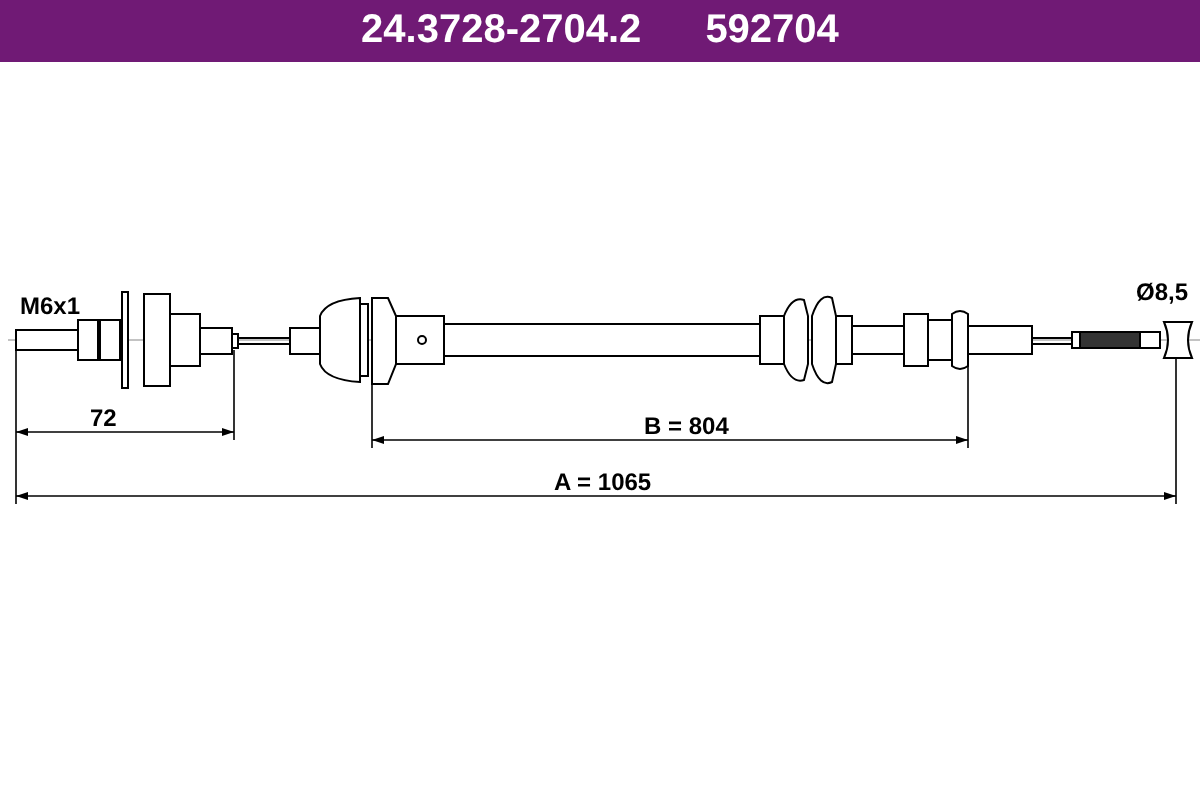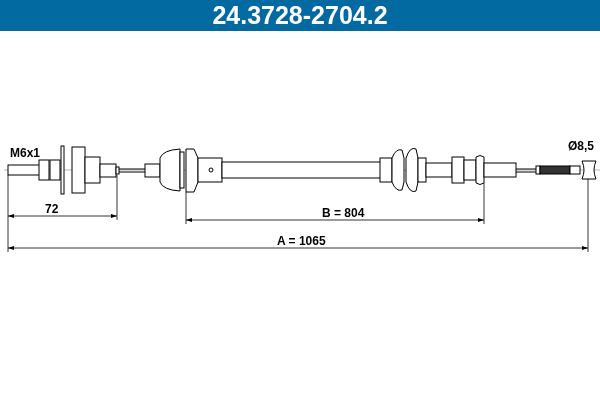--- a/index.html
+++ b/index.html
@@ -1,26 +1,27 @@
 <!DOCTYPE html>
 <html><head>
 <meta charset="utf-8">
 <style>
   html,body{margin:0;padding:0;background:#fff;}
   body{width:600px;height:400px;position:relative;overflow:hidden;font-family:"Liberation Sans",sans-serif;}
-  .header{position:absolute;left:0;top:0;width:600px;height:31px;background:#0369a1;color:#fff;font-weight:bold;font-size:25px;display:flex;align-items:center;justify-content:center;}
+  .header{position:absolute;left:0;top:0;width:600px;height:31px;background:#701a75;color:#fff;font-weight:bold;font-size:20px;display:flex;align-items:center;justify-content:center;}
   .header span{margin:0 16px;}
   svg{position:absolute;left:0;top:0;}
   .lbl{font-family:"Liberation Sans",sans-serif;font-weight:bold;font-size:12px;fill:#000;}
 </style>
 </head>
 <body>
 
 <div class="header">
   <span>24.3728-2704.2</span>
+  <span>592704</span>
 </div>
 
 <svg width="600" height="400" viewBox="0 0 600 400">
   <g stroke="#000" stroke-width="1" fill="#fff">
 
     <line x1="4" y1="170" x2="600" y2="170" stroke="#888" stroke-width="0.6"></line>
 
     <rect x="8" y="165" width="32" height="10"></rect>
 
     <rect x="39" y="160" width="10" height="20"></rect>

